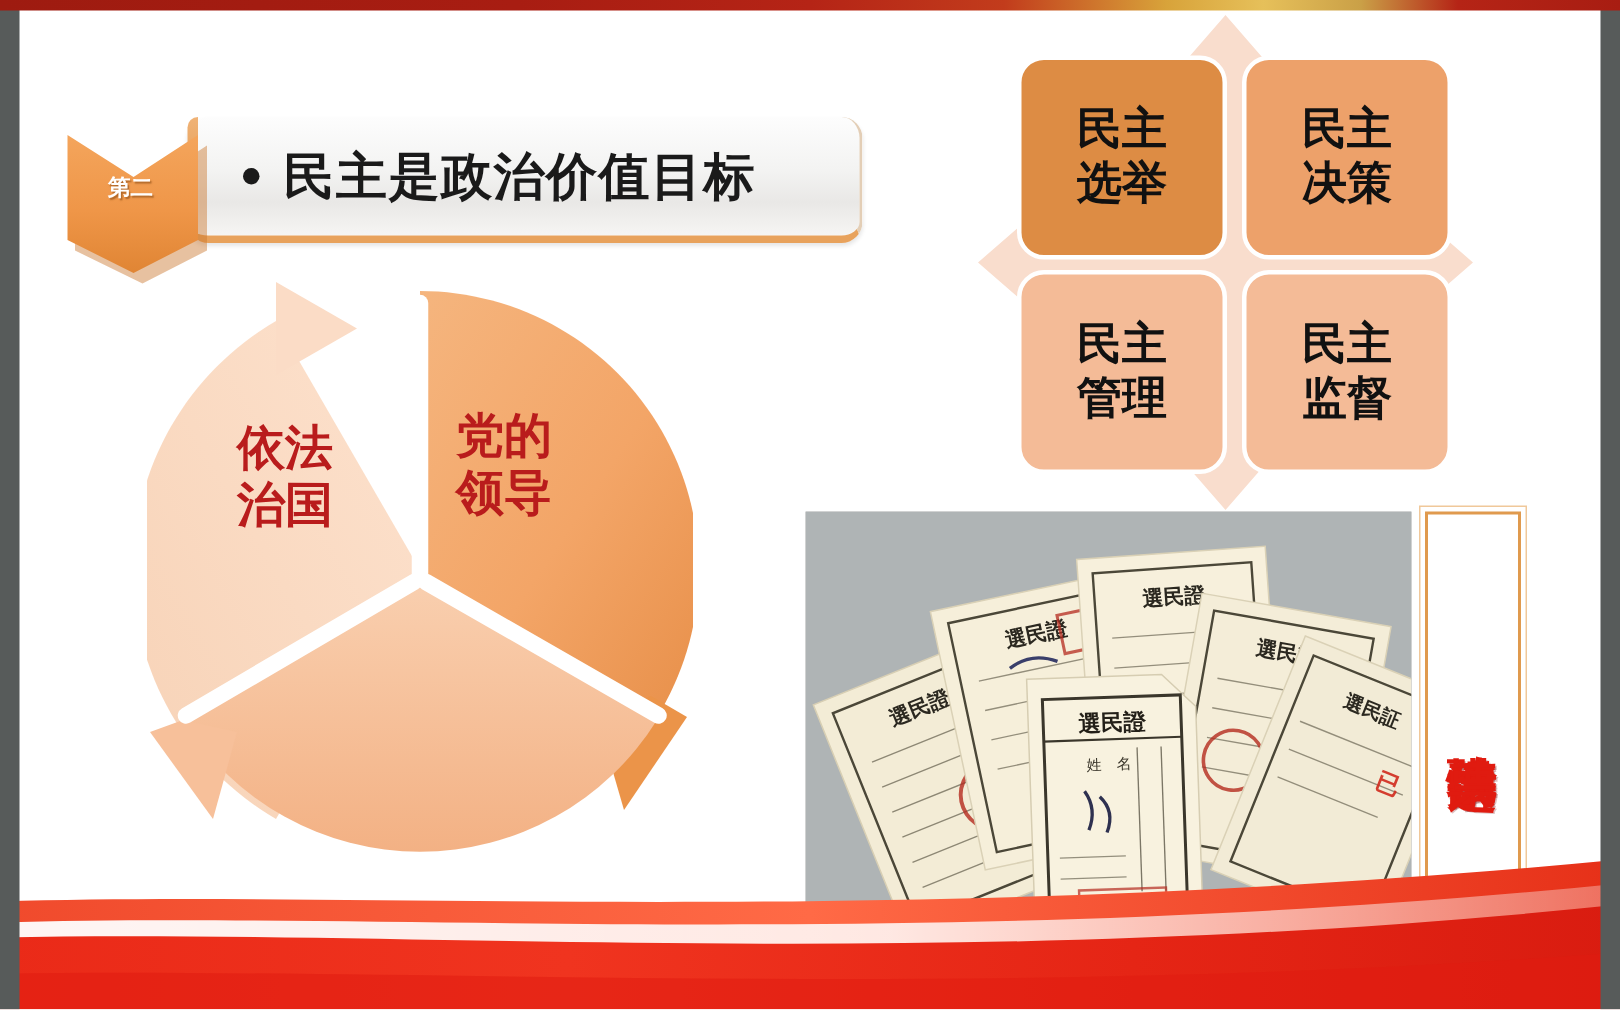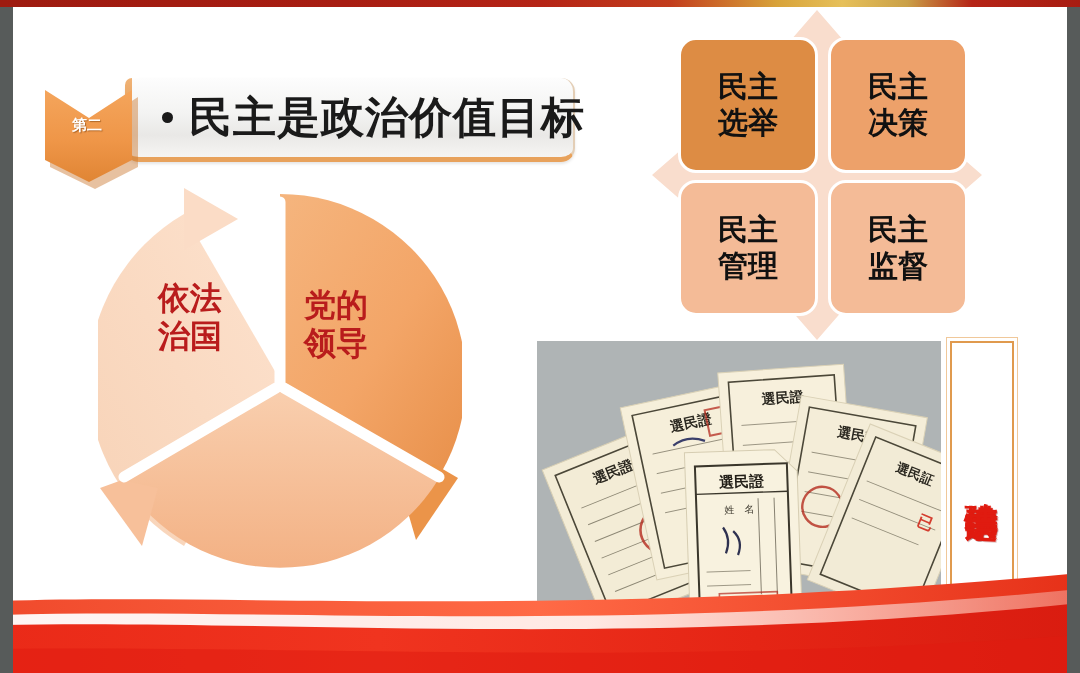--- a/index.html
+++ b/index.html
@@ -85,21 +85,21 @@
   .title-bullet {
     width: 11px;
     height: 11px;
     border-radius: 50%;
     background: #1a1a1a;
     margin-left: 37px;
     margin-right: 16px;
     flex: none;
   }
   .title-text {
-    font-size: 43px;
+    font-size: 34px;
     font-weight: 700;
     color: #1a1a1a;
     letter-spacing: 1px;
     white-space: nowrap;
   }
 
   
   .badge {
     position: absolute;
     left: 33px;
@@ -134,21 +134,21 @@
   .seg-label {
     position: absolute;
     text-align: center;
     font-size: 32px;
     font-weight: 700;
     color: #b91c1c;
     line-height: 1.18;
     white-space: pre-line;
     pointer-events: none;
   }
-  .lbl-party { left: 172px; top: 99px; width: 132px; font-family: Liberation Serif, serif; }
+  .lbl-party { left: 172px; top: 84px; width: 132px; font-family: Liberation Serif, serif; }
   .lbl-law   { left: 26px;  top: 92px; width: 132px; }
   .lbl-people{ left: 68px;  top: 252px; width: 220px; }
 
   
   .quad {
     position: absolute;
     left: 652px;
     top: 10px;
     width: 330px;
     height: 330px;

